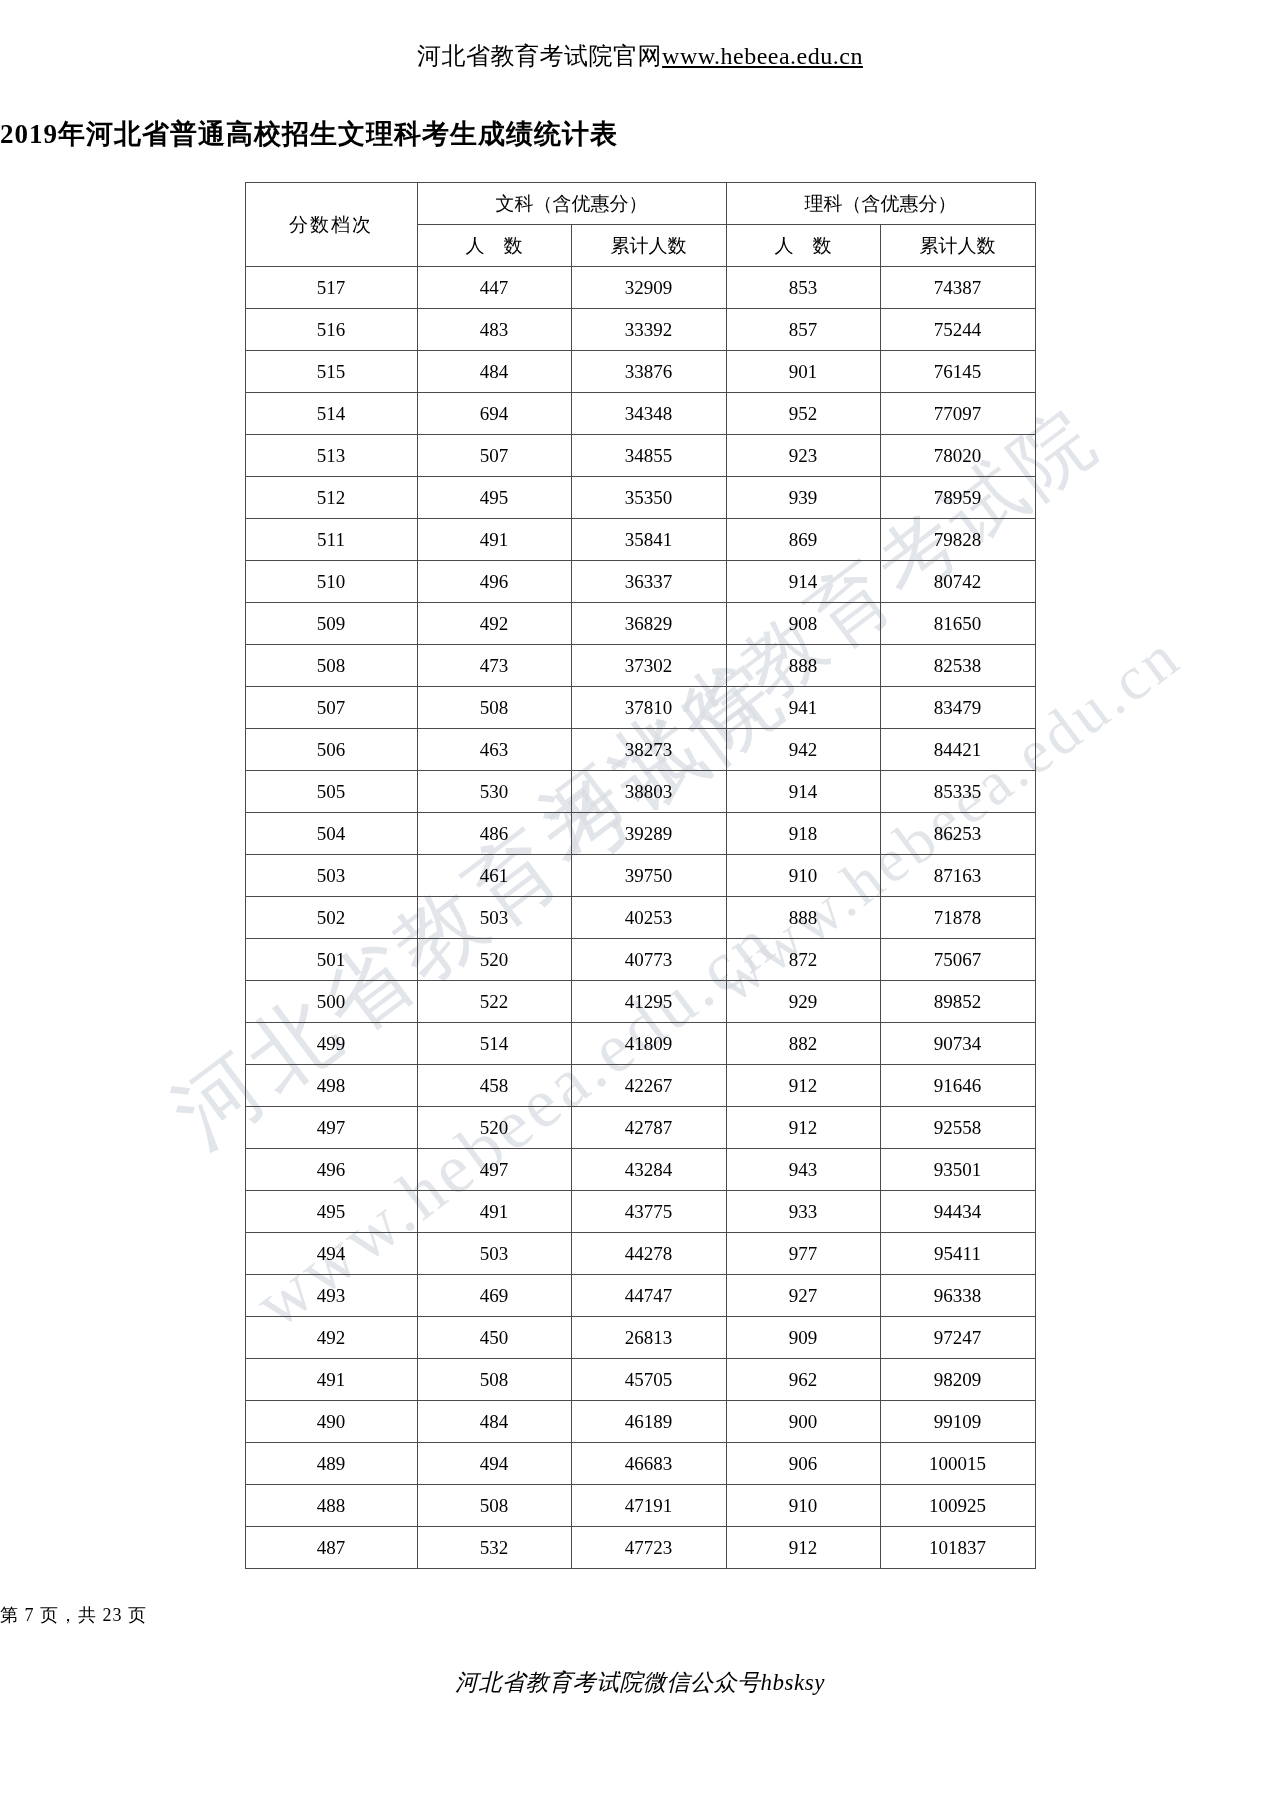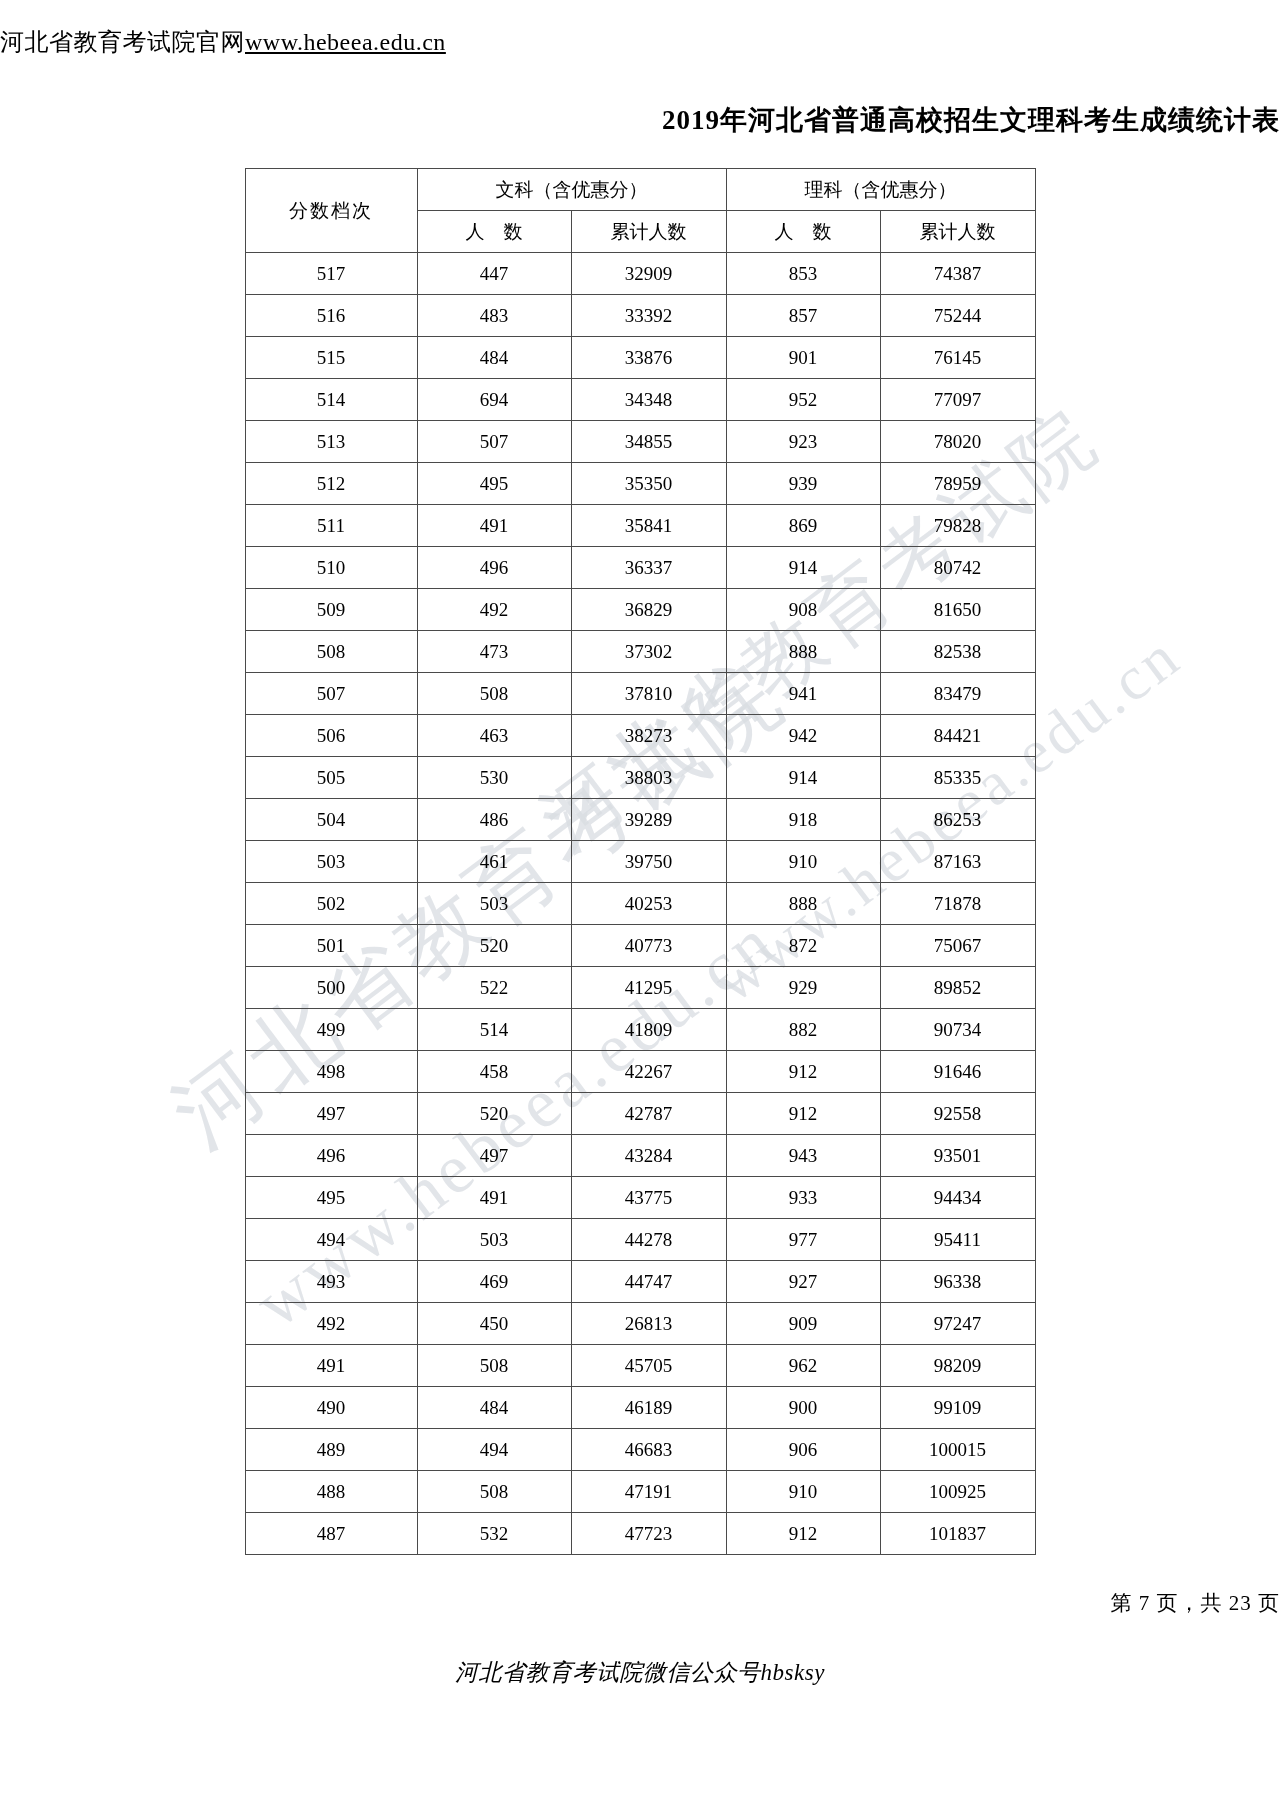--- a/index.html
+++ b/index.html
@@ -71,32 +71,33 @@
     transform-origin: left top;
     letter-spacing: 4px;
   }
 
   .content {
     position: relative;
     z-index: 2;
   }
 
   .site-header {
+    text-align: center;
     font-size: 24px;
-    padding-top: 26px;
+    padding-top: 40px;
     font-family: "Liberation Serif", serif;
     letter-spacing: 0.5px;
   }
   .site-header .url {
     text-decoration: underline;
     font-family: "Liberation Serif", serif;
   }
 
   .doc-title {
-    text-align: right;
+    text-align: left;
     font-size: 27px;
     font-weight: bold;
     margin-top: 44px;
     letter-spacing: 1px;
   }
 
   table.score-table {
     border-collapse: collapse;
     margin: 30px auto 0 auto;
     width: 790px;
@@ -127,22 +128,22 @@
     height: 54px;
     line-height: 54px;
     font-size: 21px;
   }
   .cell-score-head {
     font-size: 21px;
     letter-spacing: 2px;
   }
 
   .page-footer {
-    text-align: right;
-    font-size: 21px;
+    text-align: left;
+    font-size: 18px;
     margin-top: 34px;
     letter-spacing: 1px;
   }
   .bottom-note {
     text-align: center;
     font-size: 23px;
     margin-top: 40px;
     letter-spacing: 0.5px;
     font-style: italic;
   }

